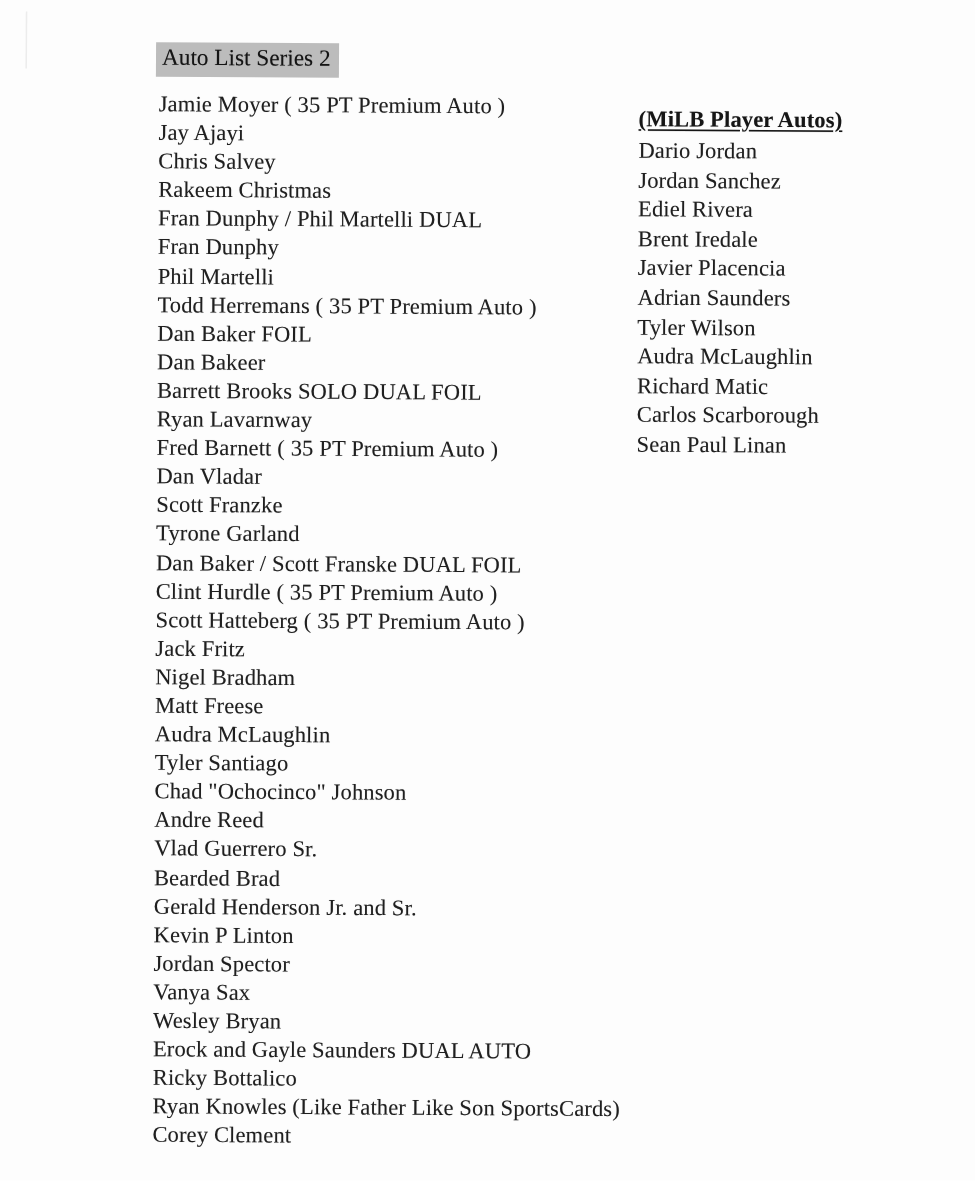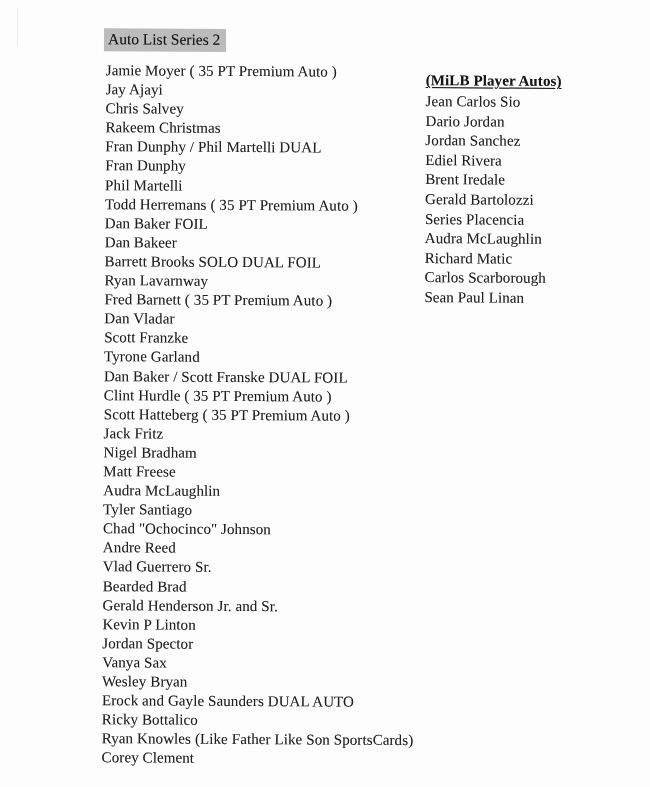--- a/index.html
+++ b/index.html
@@ -131,27 +131,27 @@
         <div class="list-item">Wesley Bryan</div>
         <div class="list-item">Erock and Gayle Saunders DUAL AUTO</div>
         <div class="list-item">Ricky Bottalico</div>
         <div class="list-item">Ryan Knowles (Like Father Like Son SportsCards)</div>
         <div class="list-item">Corey Clement</div>
       </div>
 
     <div class="right-col">
       <div class="right-header">(MiLB Player Autos)</div>
       <div class="right-list">
-          <div class="list-item">Jean Carlos Sio</div>
           <div class="list-item">Dario Jordan</div>
           <div class="list-item">Jordan Sanchez</div>
           <div class="list-item">Ediel Rivera</div>
           <div class="list-item">Brent Iredale</div>
-          <div class="list-item">Gerald Bartolozzi</div>
-          <div class="list-item">Series Placencia</div>
+          <div class="list-item">Javier Placencia</div>
+          <div class="list-item">Adrian Saunders</div>
+          <div class="list-item">Tyler Wilson</div>
           <div class="list-item">Audra McLaughlin</div>
           <div class="list-item">Richard Matic</div>
           <div class="list-item">Carlos Scarborough</div>
           <div class="list-item">Sean Paul Linan</div>
         </div>
     </div>
 
   </div>
 </div>
 

